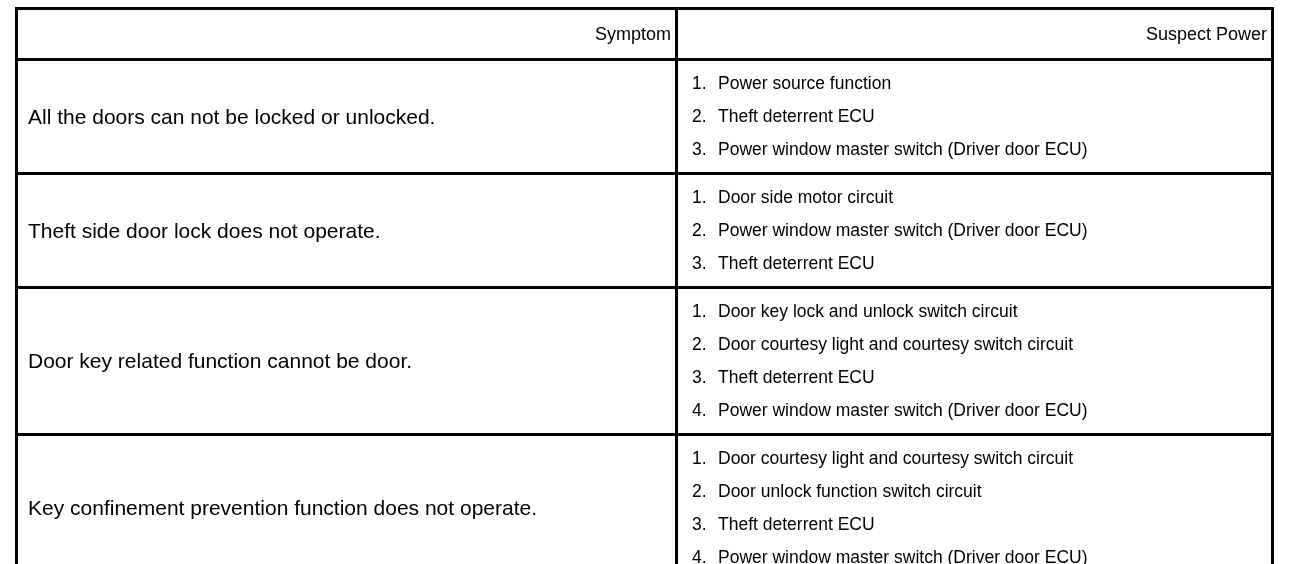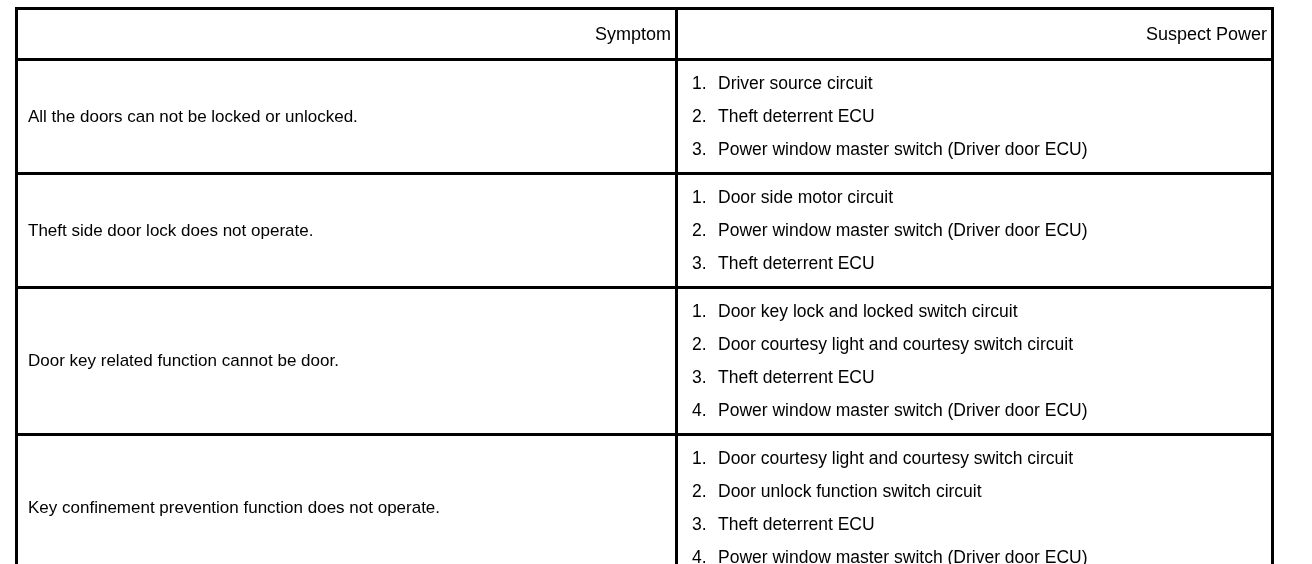--- a/index.html
+++ b/index.html
@@ -37,21 +37,21 @@
     font-size: 18px;
     text-align: right;
     vertical-align: middle;
     padding: 4px;
   }
   tbody tr:nth-child(1) { height: 104px; }
   tbody tr:nth-child(2) { height: 109px; }
   tbody tr:nth-child(3) { height: 142px; }
   tbody tr:nth-child(4) { height: 134px; }
   td.sym {
-    font-size: 17px;
+    font-size: 21px;
     vertical-align: middle;
     text-align: left;
     padding: 0 8px 0 10px;
     line-height: 22px;
   }
   td.sus {
     vertical-align: middle;
     padding: 6px 4px 6px 14px;
   }
   .item {
@@ -80,21 +80,21 @@
         <th>Symptom</th>
         <th>Suspect Power</th>
       </tr>
     </thead>
     <tbody>
       <tr>
         <td class="sym">All the doors can not be locked or unlocked.</td>
         <td class="sus">
           <div class="item">
             <span class="num">1.</span>
-            <span class="txt">Driver source circuit</span>
+            <span class="txt">Power source function</span>
           </div>
           <div class="item">
             <span class="num">2.</span>
             <span class="txt">Theft deterrent ECU</span>
           </div>
           <div class="item">
             <span class="num">3.</span>
             <span class="txt">Power window master switch (Driver door ECU)</span>
           </div>
         </td>
@@ -114,21 +114,21 @@
             <span class="num">3.</span>
             <span class="txt">Theft deterrent ECU</span>
           </div>
         </td>
       </tr>
       <tr>
         <td class="sym">Door key related function cannot be door.</td>
         <td class="sus">
           <div class="item">
             <span class="num">1.</span>
-            <span class="txt">Door key lock and locked switch circuit</span>
+            <span class="txt">Door key lock and unlock switch circuit</span>
           </div>
           <div class="item">
             <span class="num">2.</span>
             <span class="txt">Door courtesy light and courtesy switch circuit</span>
           </div>
           <div class="item">
             <span class="num">3.</span>
             <span class="txt">Theft deterrent ECU</span>
           </div>
           <div class="item">

